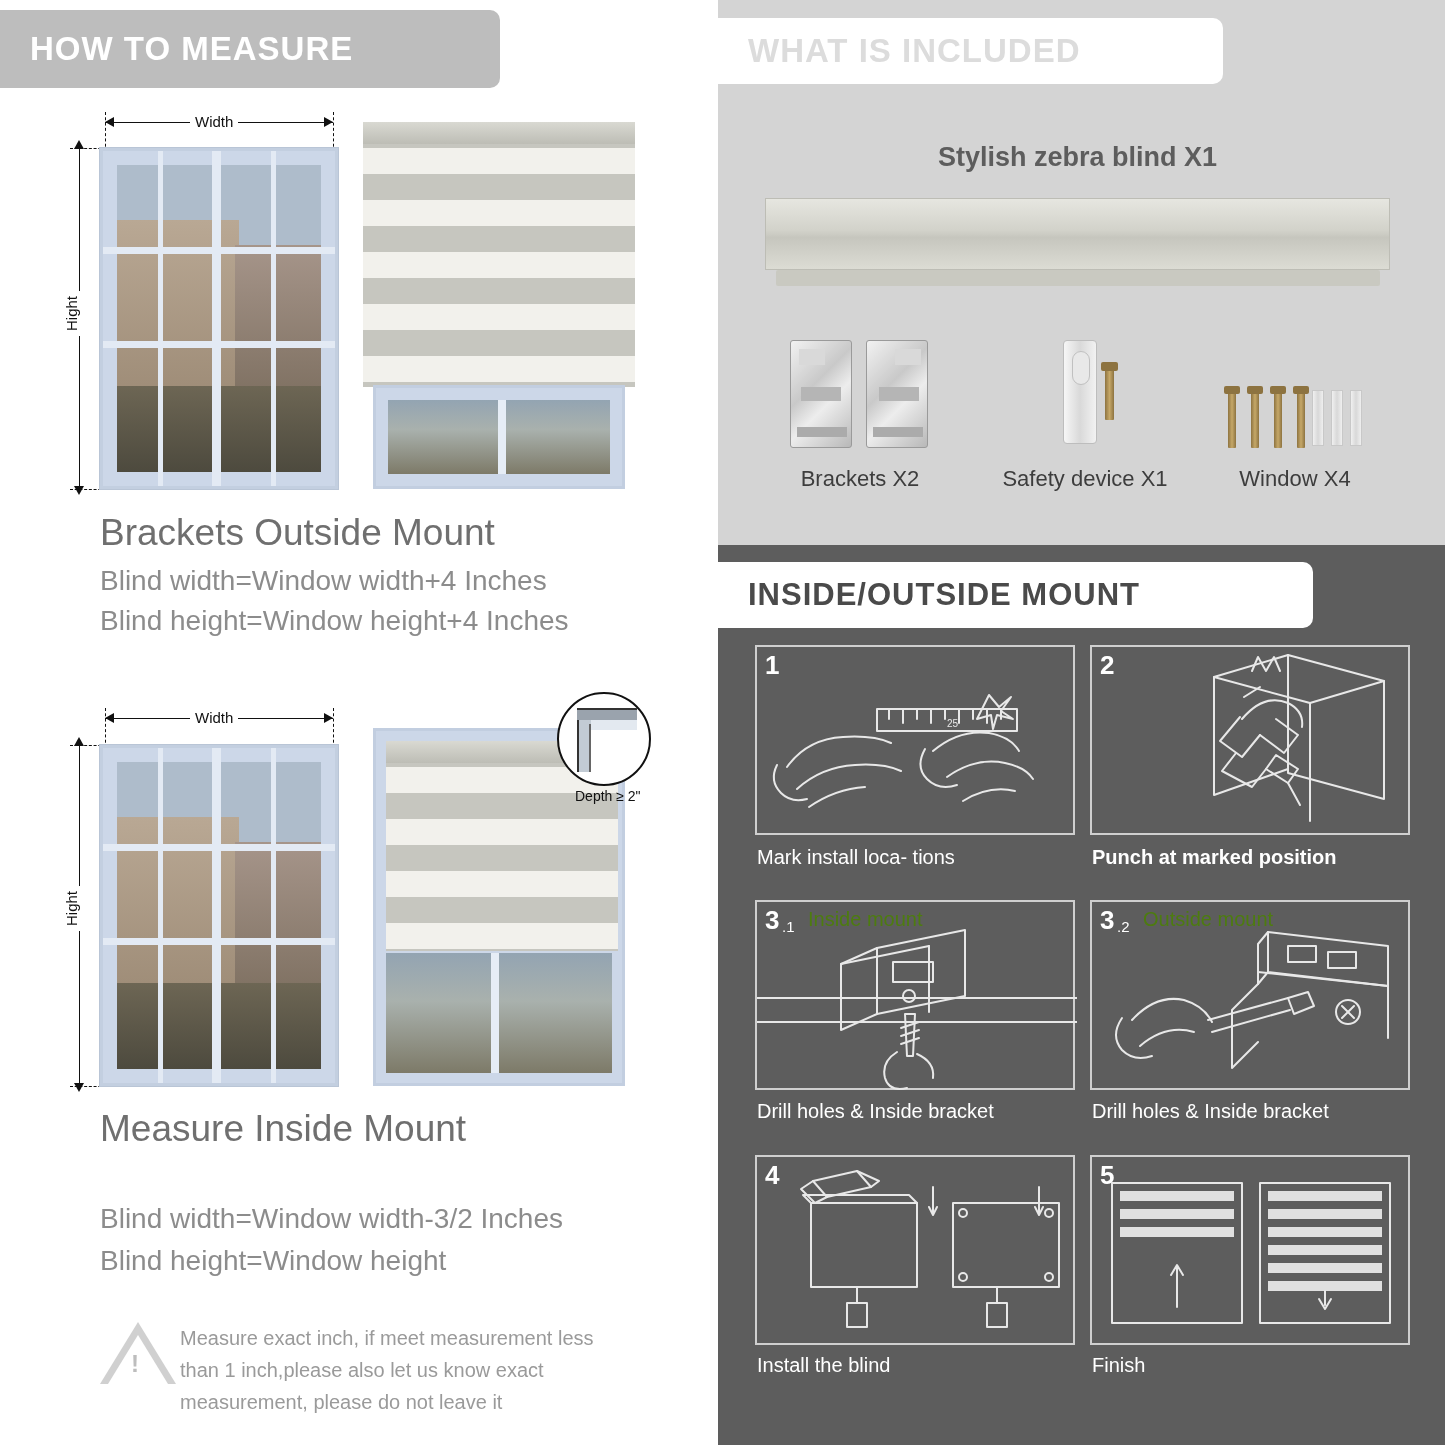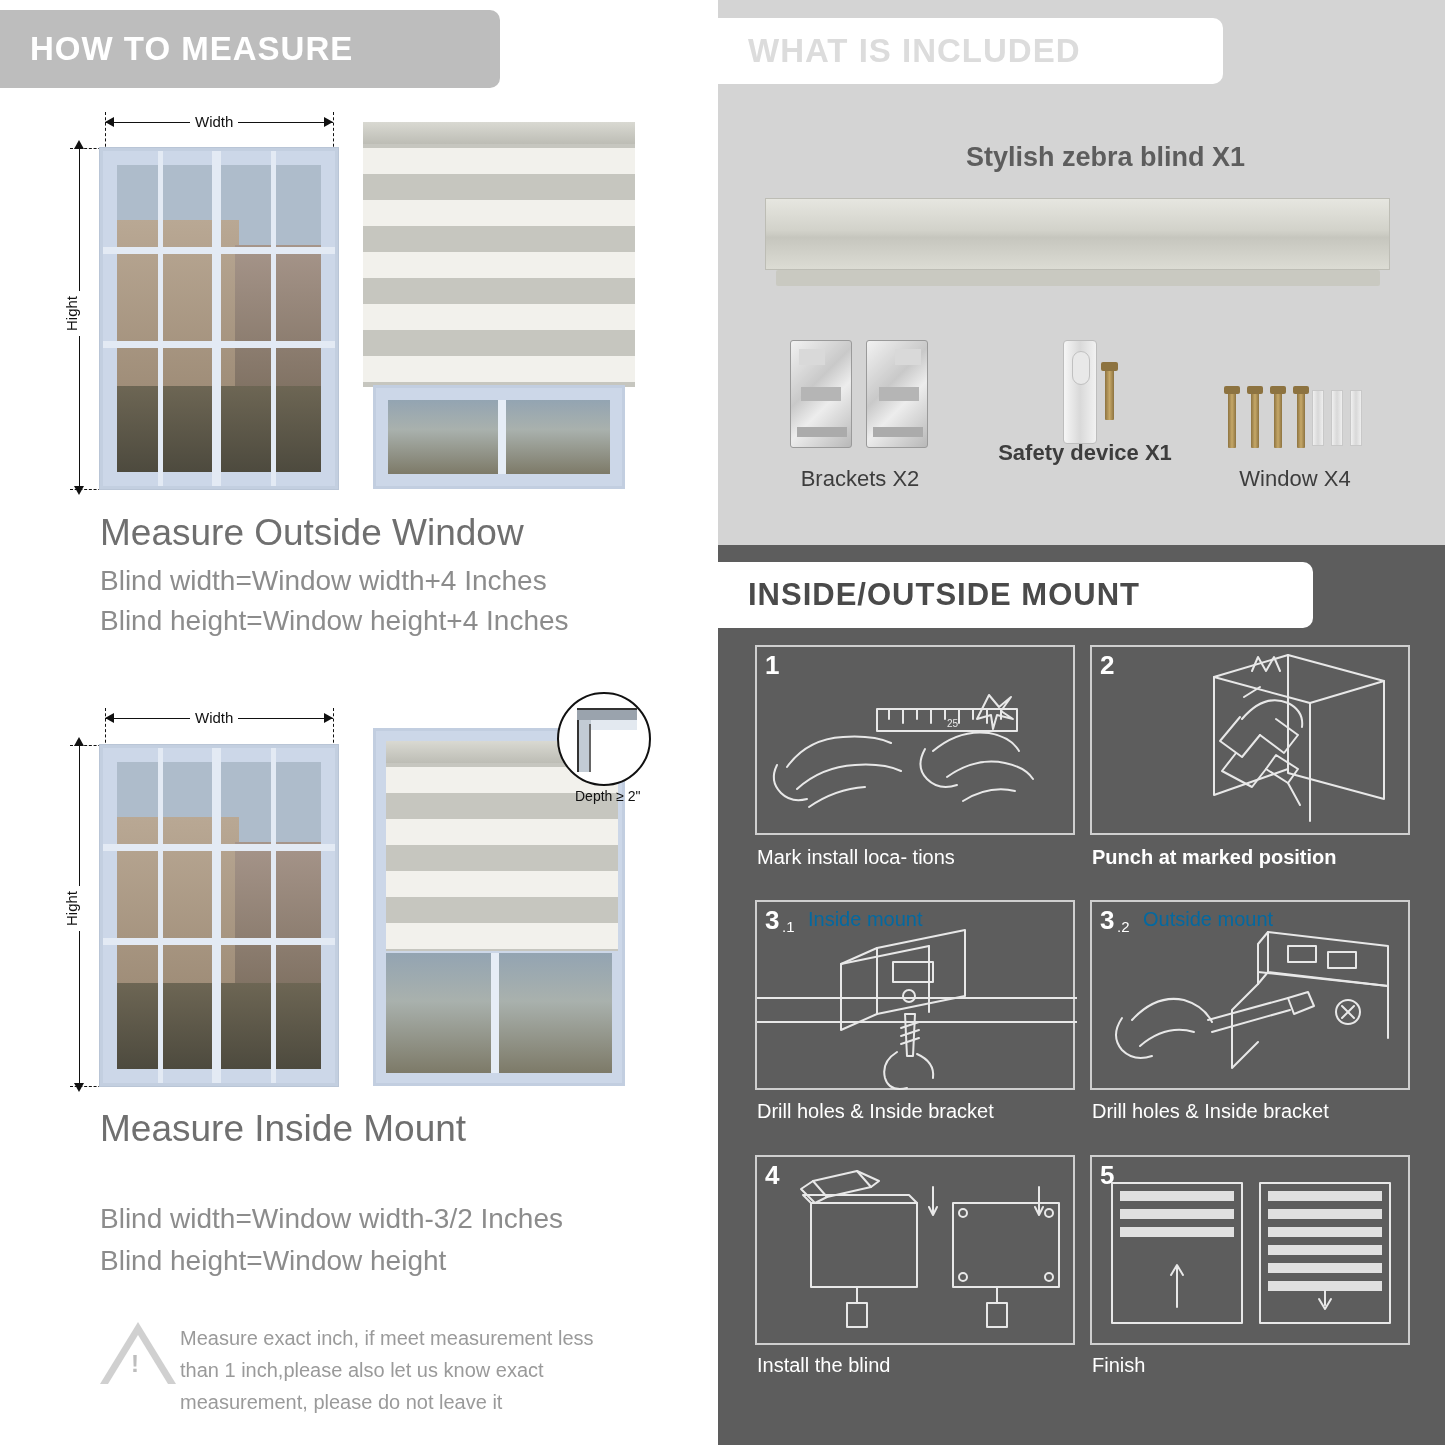--- a/index.html
+++ b/index.html
@@ -132,21 +132,21 @@
   .right-top {
     position:absolute; left:718px; top:0; width:727px; height:545px;
     background:#d4d4d4;
   }
   #tab-what-included {
     left:718px; top:18px; width:505px; height:66px;
     background:#ffffff; color:#dcdcdc; font-size:33px;
     border-radius:0 10px 10px 0;
   }
   .included-title {
-    position:absolute; font-size:27px; color:#5d5d5d; font-weight:bold;margin-left:28px;
+    position:absolute; font-size:27px; color:#5d5d5d; font-weight:bold;
   }
   .headrail {
     position:absolute;
     background:linear-gradient(180deg,#e6e6e0 0%, #d2d2ca 45%, #c6c6be 55%, #dcdcd4 100%);
     border:1px solid #bdbdb5;
   }
   .headrail-shadow {
     position:absolute; background:#c9c9c1; border-radius:2px;
   }
   .part-label {
@@ -190,21 +190,21 @@
     background:#ffffff; color:#4a4a4a; font-size:31px;
     border-radius:0 10px 10px 0;
   }
   .step-box {
     position:absolute; border:2px solid #cfcfcf; background:#5d5d5d;
   }
   .step-num {
     position:absolute; font-size:26px; color:#ffffff; font-weight:bold;
   }
   .step-sub { position:absolute; font-size:15px; color:#ffffff; }
-  .step-inline-label { position:absolute; font-size:20px; color:#0369a1; }
+  .step-inline-label { position:absolute; font-size:20px; color:#4d7c0f; }
   .step-caption {
     position:absolute; font-size:20px; color:#ffffff;
   }
   svg.sketch { position:absolute; left:0; top:0; }
 </style>
 </head>
 <body>
 
 <div class="page">
 
@@ -243,21 +243,21 @@
     <div class="blind-body" style="left:363px; top:122px; width:272px; height:265px;">
       <div class="zebra"></div>
       <div class="blind-head"></div>
     </div>
     <div class="blind-frame" style="left:373px; top:385px; width:252px; height:104px;">
       <div class="glass-view" style="left:12px; top:12px; right:12px; bottom:12px;">
         <div class="glass-mull" style="left:110px;"></div>
       </div>
     </div>
 
-    <div class="section-title" style="left:100px; top:512px;">Measure Outside Window</div>
+    <div class="section-title" style="left:100px; top:512px;">Brackets Outside Mount</div>
     <div class="bullet-line" style="left:100px; top:565px;">Blind width=Window width+4 Inches</div>
     <div class="bullet-line" style="left:100px; top:605px;">Blind height=Window height+4 Inches</div>
 
     <div class="dim-line-h" style="left:105px; top:718px; width:228px;"></div>
     <div class="arrow-l" style="left:105px; top:713px;"></div>
     <div class="arrow-r" style="left:324px; top:713px;"></div>
     <div class="dim-line-v" style="left:105px; top:708px; height:40px;border-left:1px dashed #111;background:none;"></div>
     <div class="dim-line-v" style="left:333px; top:708px; height:40px;border-left:1px dashed #111;background:none;"></div>
     <div class="dim-label" style="left:190px; top:709px;">Width</div>
 
@@ -348,21 +348,21 @@
   <div class="screw" style="left:1274px; top:392px; width:8px; height:56px;"></div>
   <div class="screw-head" style="left:1270px; top:386px; width:16px; height:8px;"></div>
   <div class="screw" style="left:1297px; top:392px; width:8px; height:56px;"></div>
   <div class="screw-head" style="left:1293px; top:386px; width:16px; height:8px;"></div>
 
   <div class="anchor" style="left:1312px; top:390px; width:12px; height:56px;"></div>
   <div class="anchor" style="left:1331px; top:390px; width:12px; height:56px;"></div>
   <div class="anchor" style="left:1350px; top:390px; width:12px; height:56px;"></div>
 
   <div class="part-label" style="left:760px; top:466px; width:200px;">Brackets X2</div>
-  <div class="part-label" style="left:985px; top:440px; width:200px;font-weight:bold;">Safety device X1</div>
+  <div class="part-label" style="left:985px; top:466px; width:200px;">Safety device X1</div>
   <div class="part-label" style="left:1195px; top:466px; width:200px;">Window X4</div>
 
   <div class="right-bottom"></div>
   <div class="header-tab" id="tab-inside-outside">INSIDE/OUTSIDE MOUNT</div>
 
   <div class="step-box" style="left:755px; top:645px; width:320px; height:190px;">
     <svg class="sketch" width="320" height="190" viewBox="0 0 320 190">
       <g fill="none" stroke="#e8e8e8" stroke-width="2" stroke-linecap="round" stroke-linejoin="round">
         <path d="M30 120 q20 -28 56 -30 q30 -2 48 6"></path>
         <path d="M40 142 q24 -22 58 -24 q28 -2 46 6"></path>

